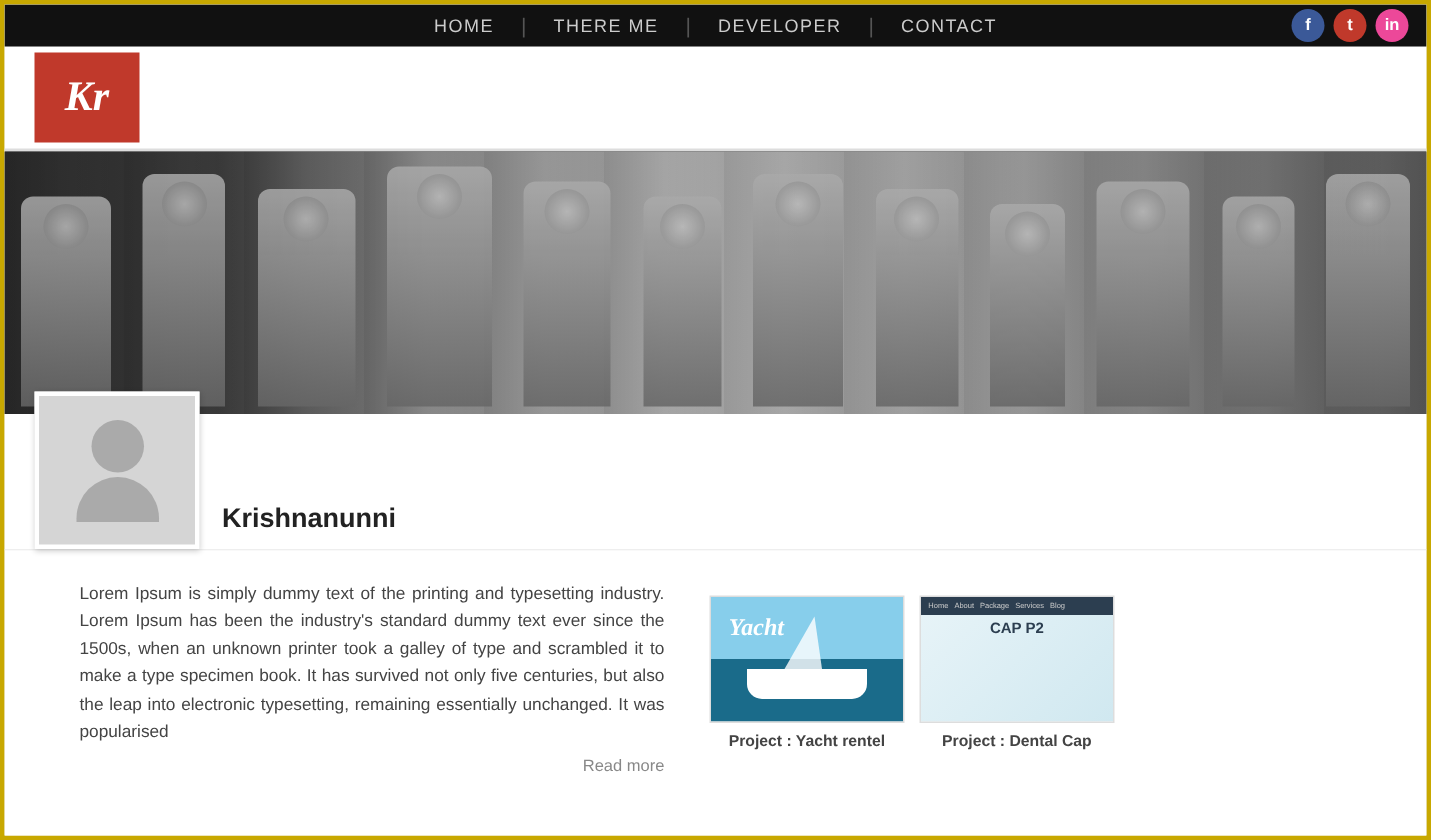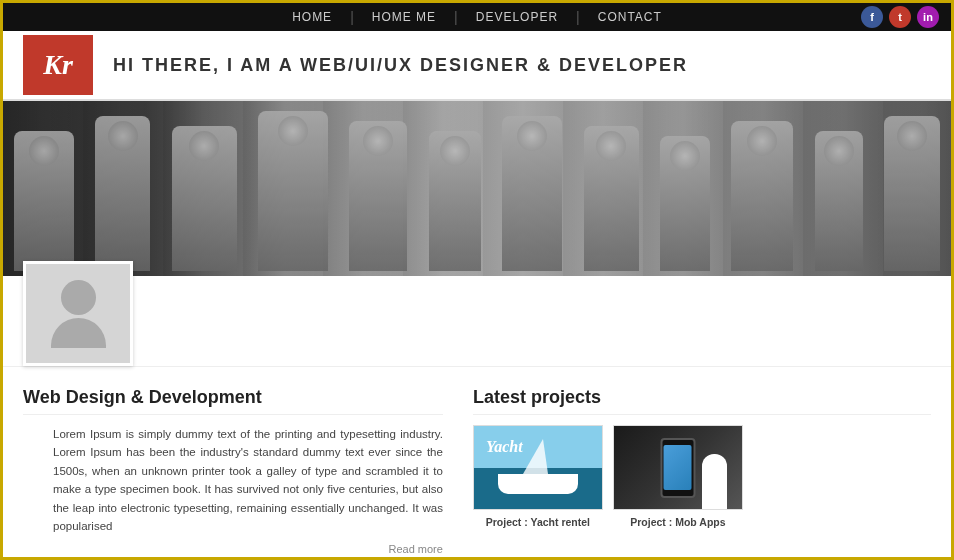--- a/index.html
+++ b/index.html
@@ -53,21 +53,21 @@
       display: flex;
       align-items: center;
       justify-content: center;
       font-size: 11px;
       font-weight: bold;
       color: white;
       cursor: pointer;
     }
     .social-fb { background: #3b5998; }
     .social-tw { background: #c0392b; }
-    .social-li { background: #a21caf; }
+    .social-li { background: #ec4899; }
 
     
     .header-bar {
       background: #fff;
       height: 70px;
       display: flex;
       align-items: center;
       padding: 0 20px;
       border-bottom: 2px solid #ddd;
     }
@@ -365,38 +365,37 @@
       color: #666;
     }
   </style>
 </head>
 <body>
 
 <nav class="top-nav">
   <div class="nav-links">
     <a class="nav-link">HOME</a>
     <span class="nav-sep">|</span>
-    <a class="nav-link">HOME ME</a>
+    <a class="nav-link">THERE ME</a>
     <span class="nav-sep">|</span>
     <a class="nav-link">DEVELOPER</a>
     <span class="nav-sep">|</span>
     <a class="nav-link">CONTACT</a>
   </div>
   <div class="social-icons">
     <div class="social-icon social-fb">f</div>
     <div class="social-icon social-tw">t</div>
     <div class="social-icon social-li">in</div>
   </div>
 </nav>
 
 <header class="header-bar">
   <div class="logo-box">
     <span class="logo-text">Kr</span>
   </div>
-  <span class="tagline">HI THERE,  I AM A WEB/UI/UX DESIGNER &amp; DEVELOPER</span>
 </header>
 
 <div class="hero-banner">
   <div class="hero-bg">
     <div class="stone-overlay">
       <div class="stone-figure"></div>
       <div class="stone-figure" style="height:155px;width:55px;"></div>
       <div class="stone-figure" style="height:145px;width:65px;"></div>
       <div class="stone-figure" style="height:160px;width:70px;"></div>
       <div class="stone-figure" style="height:150px;width:58px;"></div>
@@ -410,49 +409,54 @@
     </div>
   </div>
 </div>
 
 <div class="profile-card">
   <div class="profile-card-avatar">
     <div class="avatar-head"></div>
     <div class="avatar-body"></div>
   </div>
   <div class="profile-card-info">
+    <div class="profile-card-name">Krishnanunni</div>
   </div>
 </div>
 
 <div class="main-content">
 
   <div class="left-col">
-    <div class="section-title">Web Design &amp; Development</div>
     <p class="section-text">Lorem Ipsum is simply dummy text of the printing and typesetting industry. Lorem Ipsum has been the industry's standard dummy text ever since the 1500s, when an unknown printer took a galley of type and scrambled it to make a type specimen book. It has survived not only five centuries, but also the leap into electronic typesetting, remaining essentially unchanged. It was popularised</p>
     <div class="read-more">Read more</div>
   </div>
 
   <div class="right-col">
-    <div class="section-title">Latest projects</div>
     <div class="projects-grid">
 
       <div class="project-card">
         <div class="project-thumb thumb-yacht">
           <div class="yacht-boat"></div>
           <div class="yacht-sail"></div>
         </div>
         <div class="project-label">Project : Yacht rentel</div>
       </div>
 
+
       <div class="project-card">
-        <div class="project-thumb thumb-mobile">
-          <div class="mobile-device">
-            <div class="mobile-screen"></div>
+        <div class="project-thumb thumb-dental">
+          <div class="dental-nav">
+            <span class="dental-nav-item">Home</span>
+            <span class="dental-nav-item">About</span>
+            <span class="dental-nav-item">Package</span>
+            <span class="dental-nav-item">Services</span>
+            <span class="dental-nav-item">Blog</span>
           </div>
-          <div class="mobile-figure"></div>
+          <div class="dental-content">
+            <div class="dental-logo">CAP P2</div>
+          </div>
         </div>
-        <div class="project-label">Project : Mob Apps</div>
+        <div class="project-label">Project : Dental Cap</div>
       </div>
 
-
     </div>
   </div>
 </div>
 
 </body></html>

